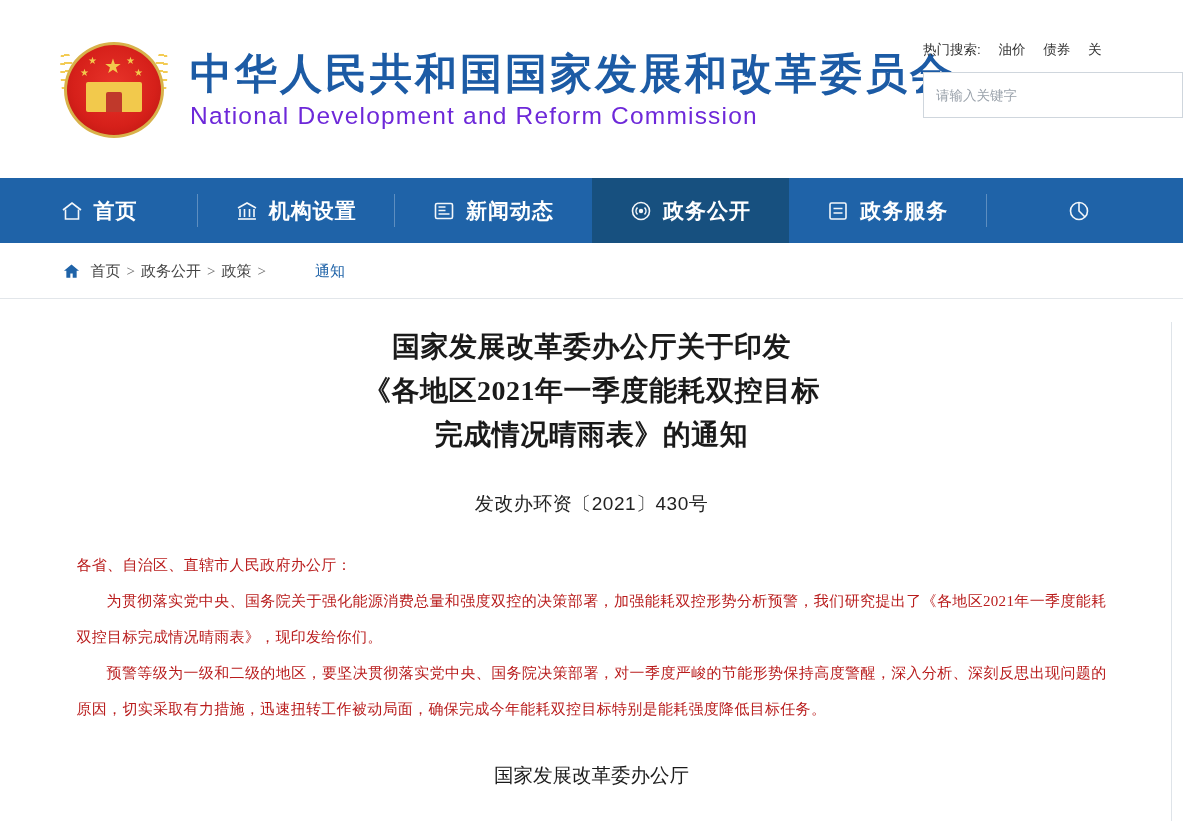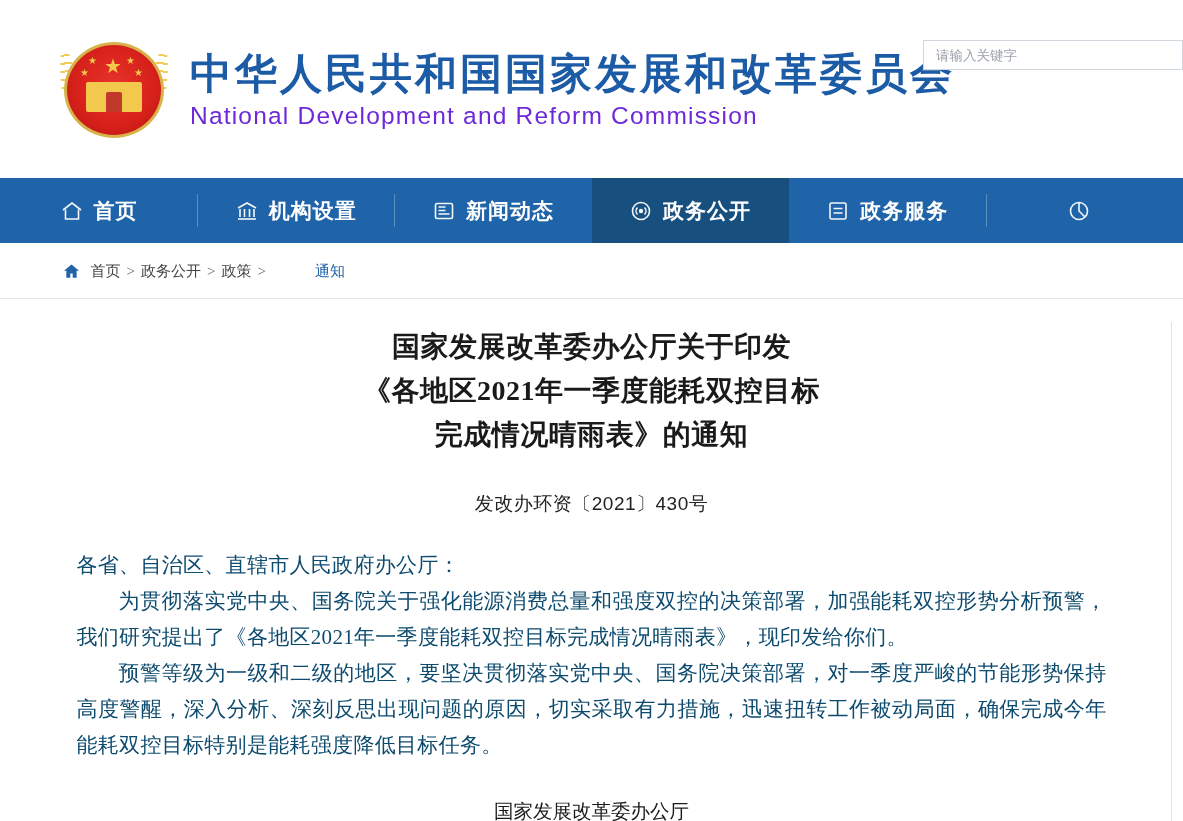--- a/index.html
+++ b/index.html
@@ -114,21 +114,21 @@
     line-height: 20px;
     margin-bottom: 12px;
   }
   .hot-row .lbl { color: #333; }
   .hot-row a {
     color: #333;
     text-decoration: none;
     margin-left: 14px;
   }
   .search-box {
-    height: 30px;
+    height: 46px;
     border: 1px solid #cfd6dd;
     background: #fff;
     display: flex;
     align-items: center;
   }
   .search-box input {
     border: 0;
     outline: 0;
     height: 100%;
     width: 100%;
@@ -218,23 +218,23 @@
     text-align: center;
     font-family: Liberation Sans, sans-serif;
     font-size: 19px;
     color: #222;
     margin-top: 34px;
     letter-spacing: .5px;
   }
   .body-text {
     margin-top: 30px;
     font-family: "Liberation Serif", serif;
-    font-size: 21px;
+    font-size: 15px;
     line-height: 36px;
-    color: #0c4a6e;
+    color: #b91c1c;
     text-align: justify;
     letter-spacing: .3px;
   }
   .body-text p { margin: 0; }
   .body-text p.indent { text-indent: 2em; }
   .sign {
     margin-top: 32px;
     text-align: center;
     font-family: "Liberation Serif", serif;
     font-size: 19.5px;
@@ -270,20 +270,26 @@
       <div class="smstar s4">★</div>
       <div class="gate"></div>
     </div>
     <div class="titles">
       <div class="cn">中华人民共和国国家发展和改革委员会</div>
       <div class="en">National Development and Reform Commission</div>
     </div>
   </div>
 
   <div class="search-area">
+    <div class="hot-row">
+      <span class="lbl">热门搜索:</span>
+      <a href="#">油价</a>
+      <a href="#">债券</a>
+      <a href="#">关</a>
+    </div>
     <div class="search-box">
       <input type="text" placeholder="请输入关键字" style="">
     </div>
   </div>
 </div>
 
 <div class="nav">
 
   <div class="nav-item">
     <span class="nav-ico">

